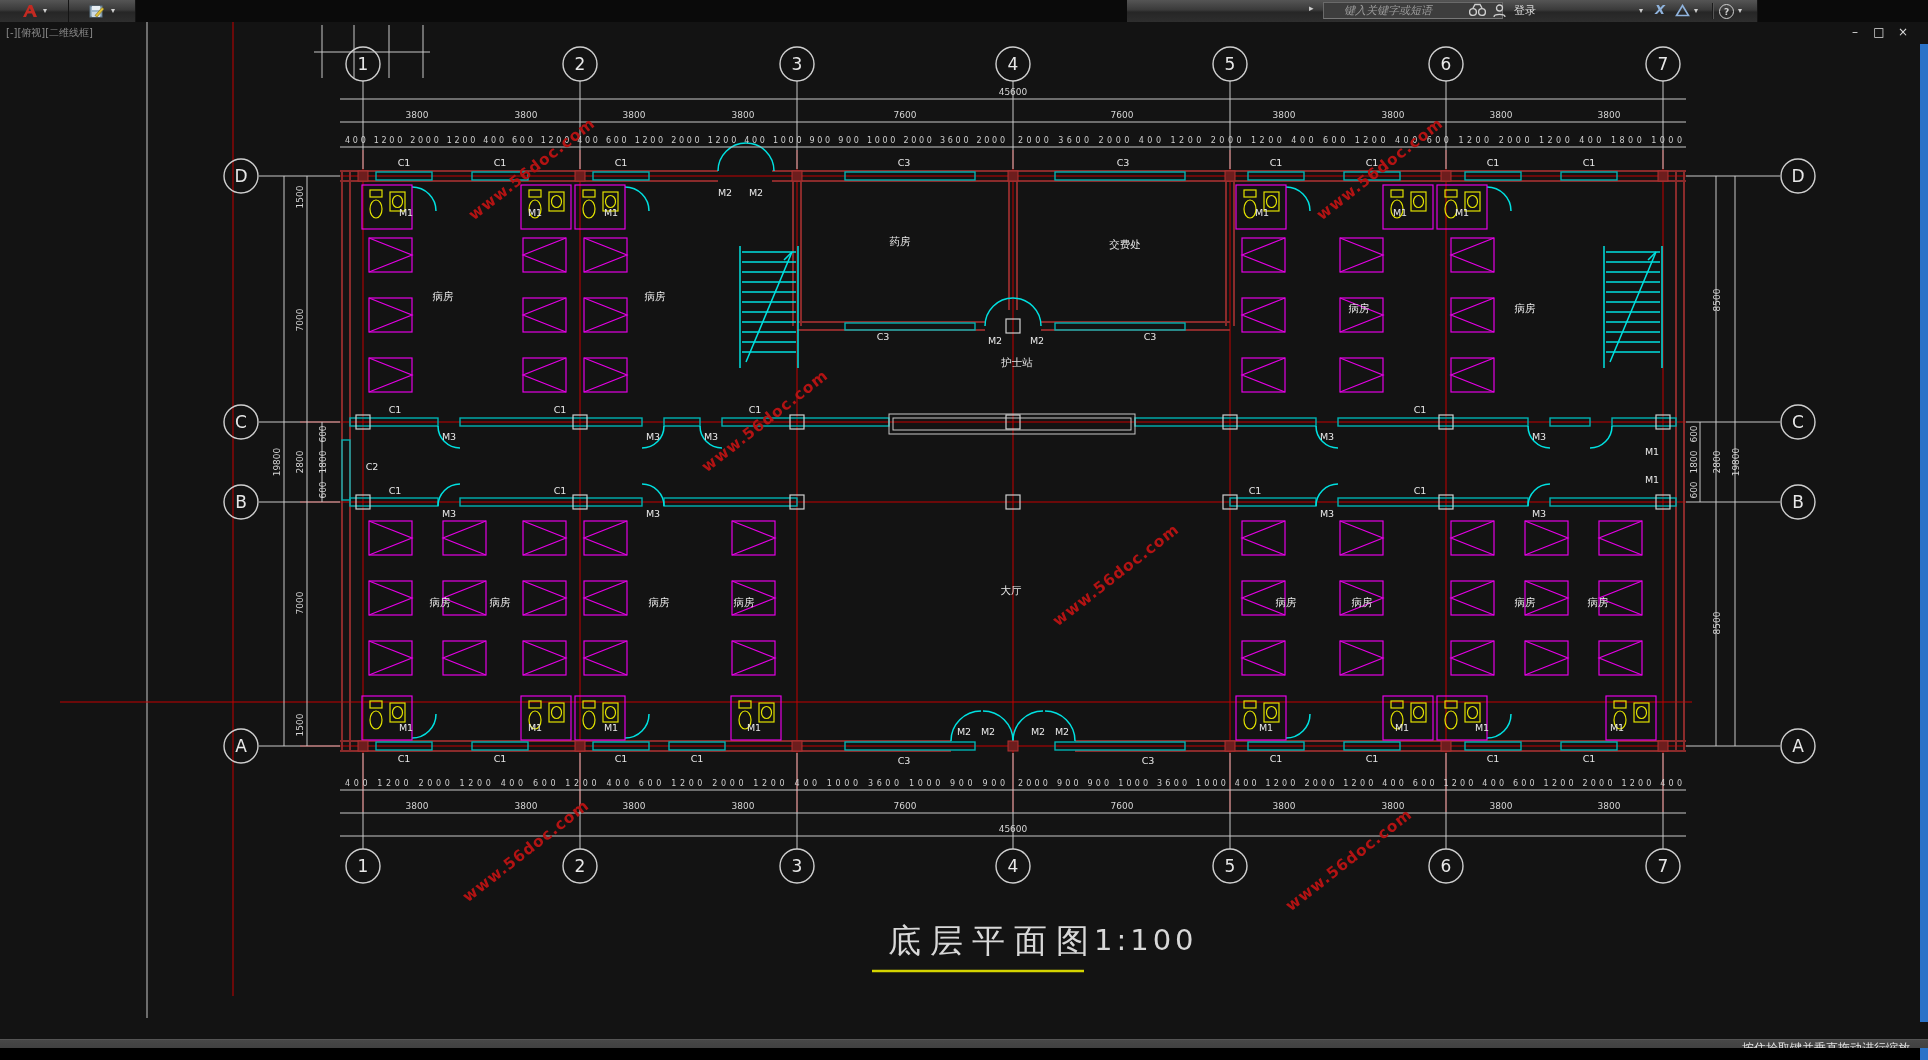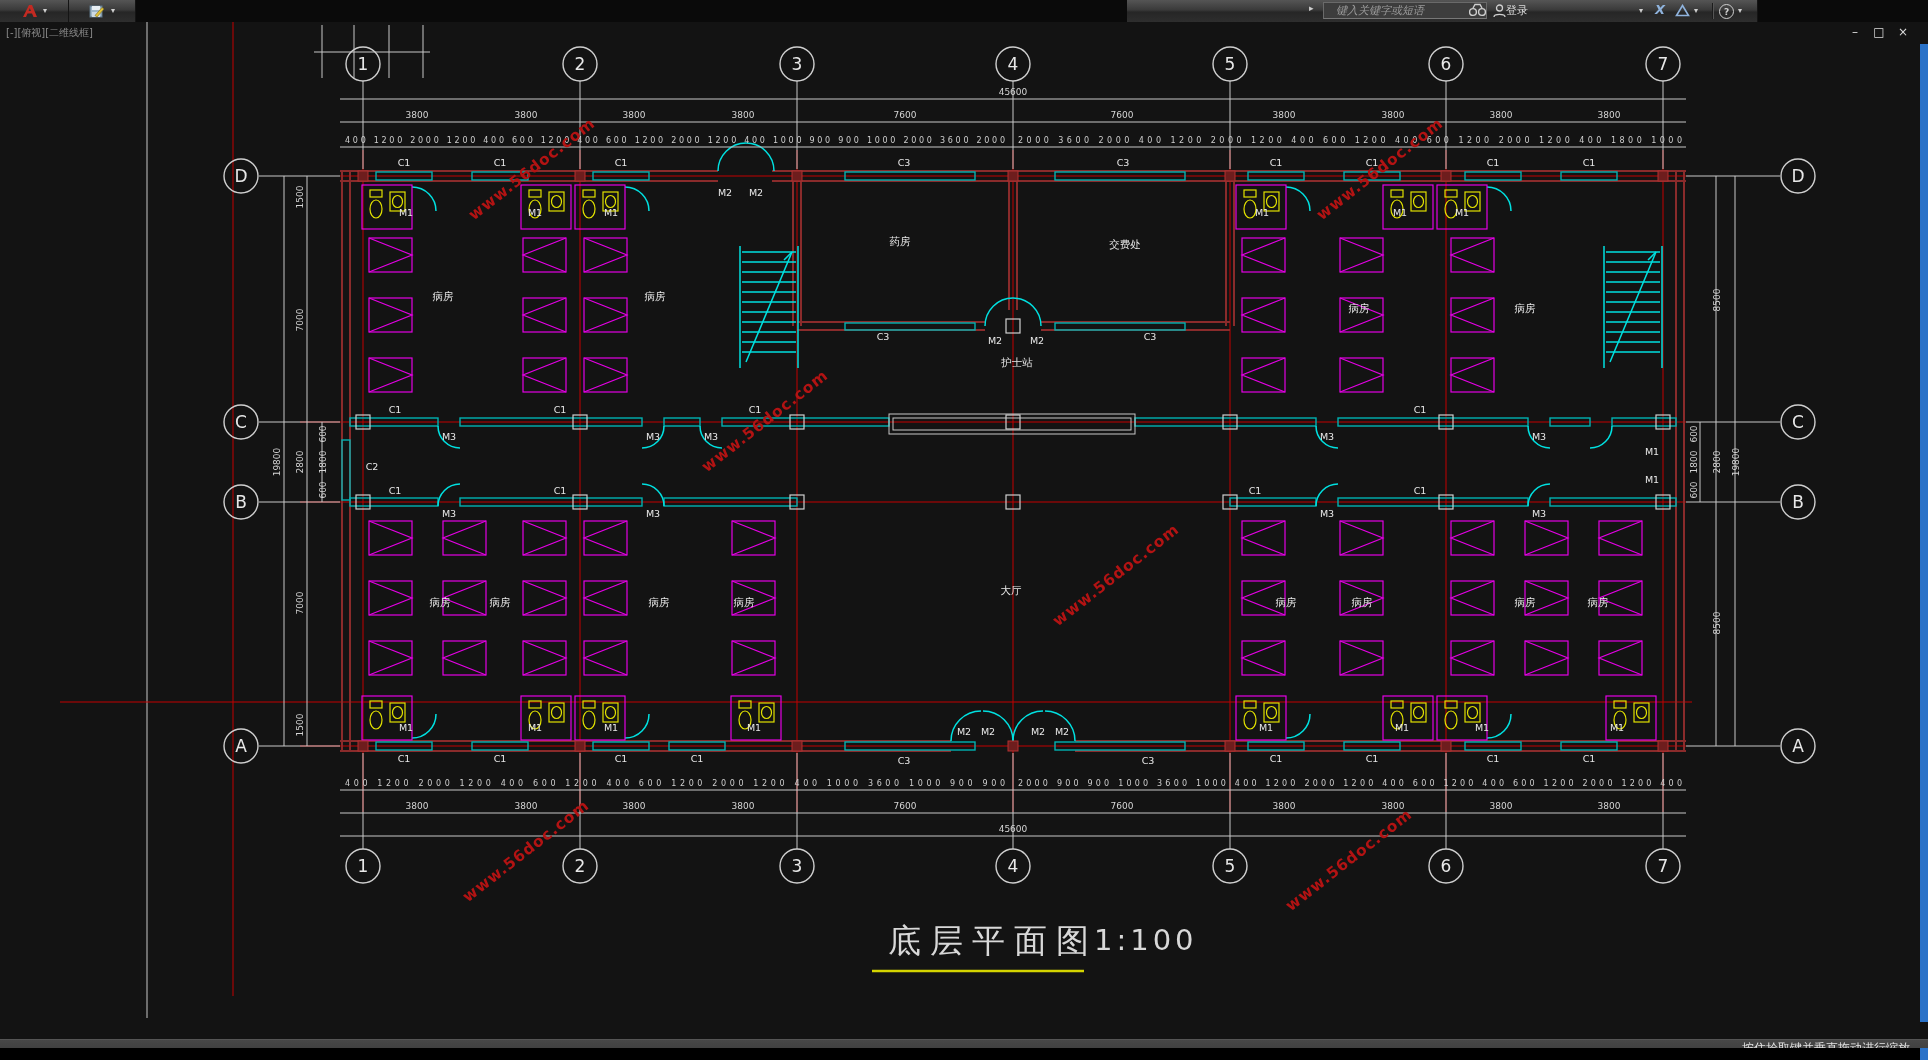--- a/index.html
+++ b/index.html
@@ -5,24 +5,24 @@
   html,body{margin:0;padding:0;background:#000;width:1928px;height:1060px;overflow:hidden;
     font-family:"DejaVu Sans","Liberation Sans",sans-serif;position:relative}
   
   .titlebar{position:absolute;top:0;left:0;width:1928px;height:22px;background:#0a0a0a;z-index:30}
   .panel{position:absolute;top:0;height:22px;background:linear-gradient(#555 0%,#3a3a3a 45%,#262626 55%,#2e2e2e 100%);
     border-right:1px solid #141414;display:flex;align-items:center}
   .logo-panel{left:0;width:68px;justify-content:center;gap:4px}
   .qat-panel{left:69px;width:66px;justify-content:center;gap:6px}
   .info-panel{left:1127px;width:630px;justify-content:flex-start}
   .caret{color:#cfcfcf;font-size:8px;line-height:1}
-  .ic-btn{display:flex;align-items:center;gap:0;cursor:default}
+  .ic-btn{display:flex;align-items:center;gap:8px;cursor:default}
   .search-input{position:absolute;left:196px;top:2px;width:138px;height:15px;background:#3d3d3d;
     border:1px solid #6a6a6a;border-bottom-color:#777;color:#bdbdbd;font-style:italic;font-size:11px;
-    padding:0 12px;outline:none;font-family:"DejaVu Sans",sans-serif}
+    padding:0 20px;outline:none;font-family:"DejaVu Sans",sans-serif}
   .search-input::placeholder{color:#9a9a9a}
   .info-arrow{position:absolute;left:182px;top:3px;color:#cfcfcf;font-size:9px}
   .signin{color:#dcdcdc;font-size:11px}
   .xchg{color:#8fb3dd;font-weight:bold;font-style:italic;font-size:13px}
   .help-circ{width:13px;height:13px;border-radius:50%;border:1.5px solid #cfcfcf;color:#cfcfcf;
     font-size:9px;font-weight:bold;display:flex;align-items:center;justify-content:center}
   .divider{width:1px;height:16px;background:#1c1c1c;border-right:1px solid #555;margin:0 5px}
   
   .winbtns{position:absolute;top:25px;left:1848px;z-index:20;display:flex;gap:10px;color:#dcdcdc;font-size:12px}
   .winbtns span{width:14px;text-align:center}

